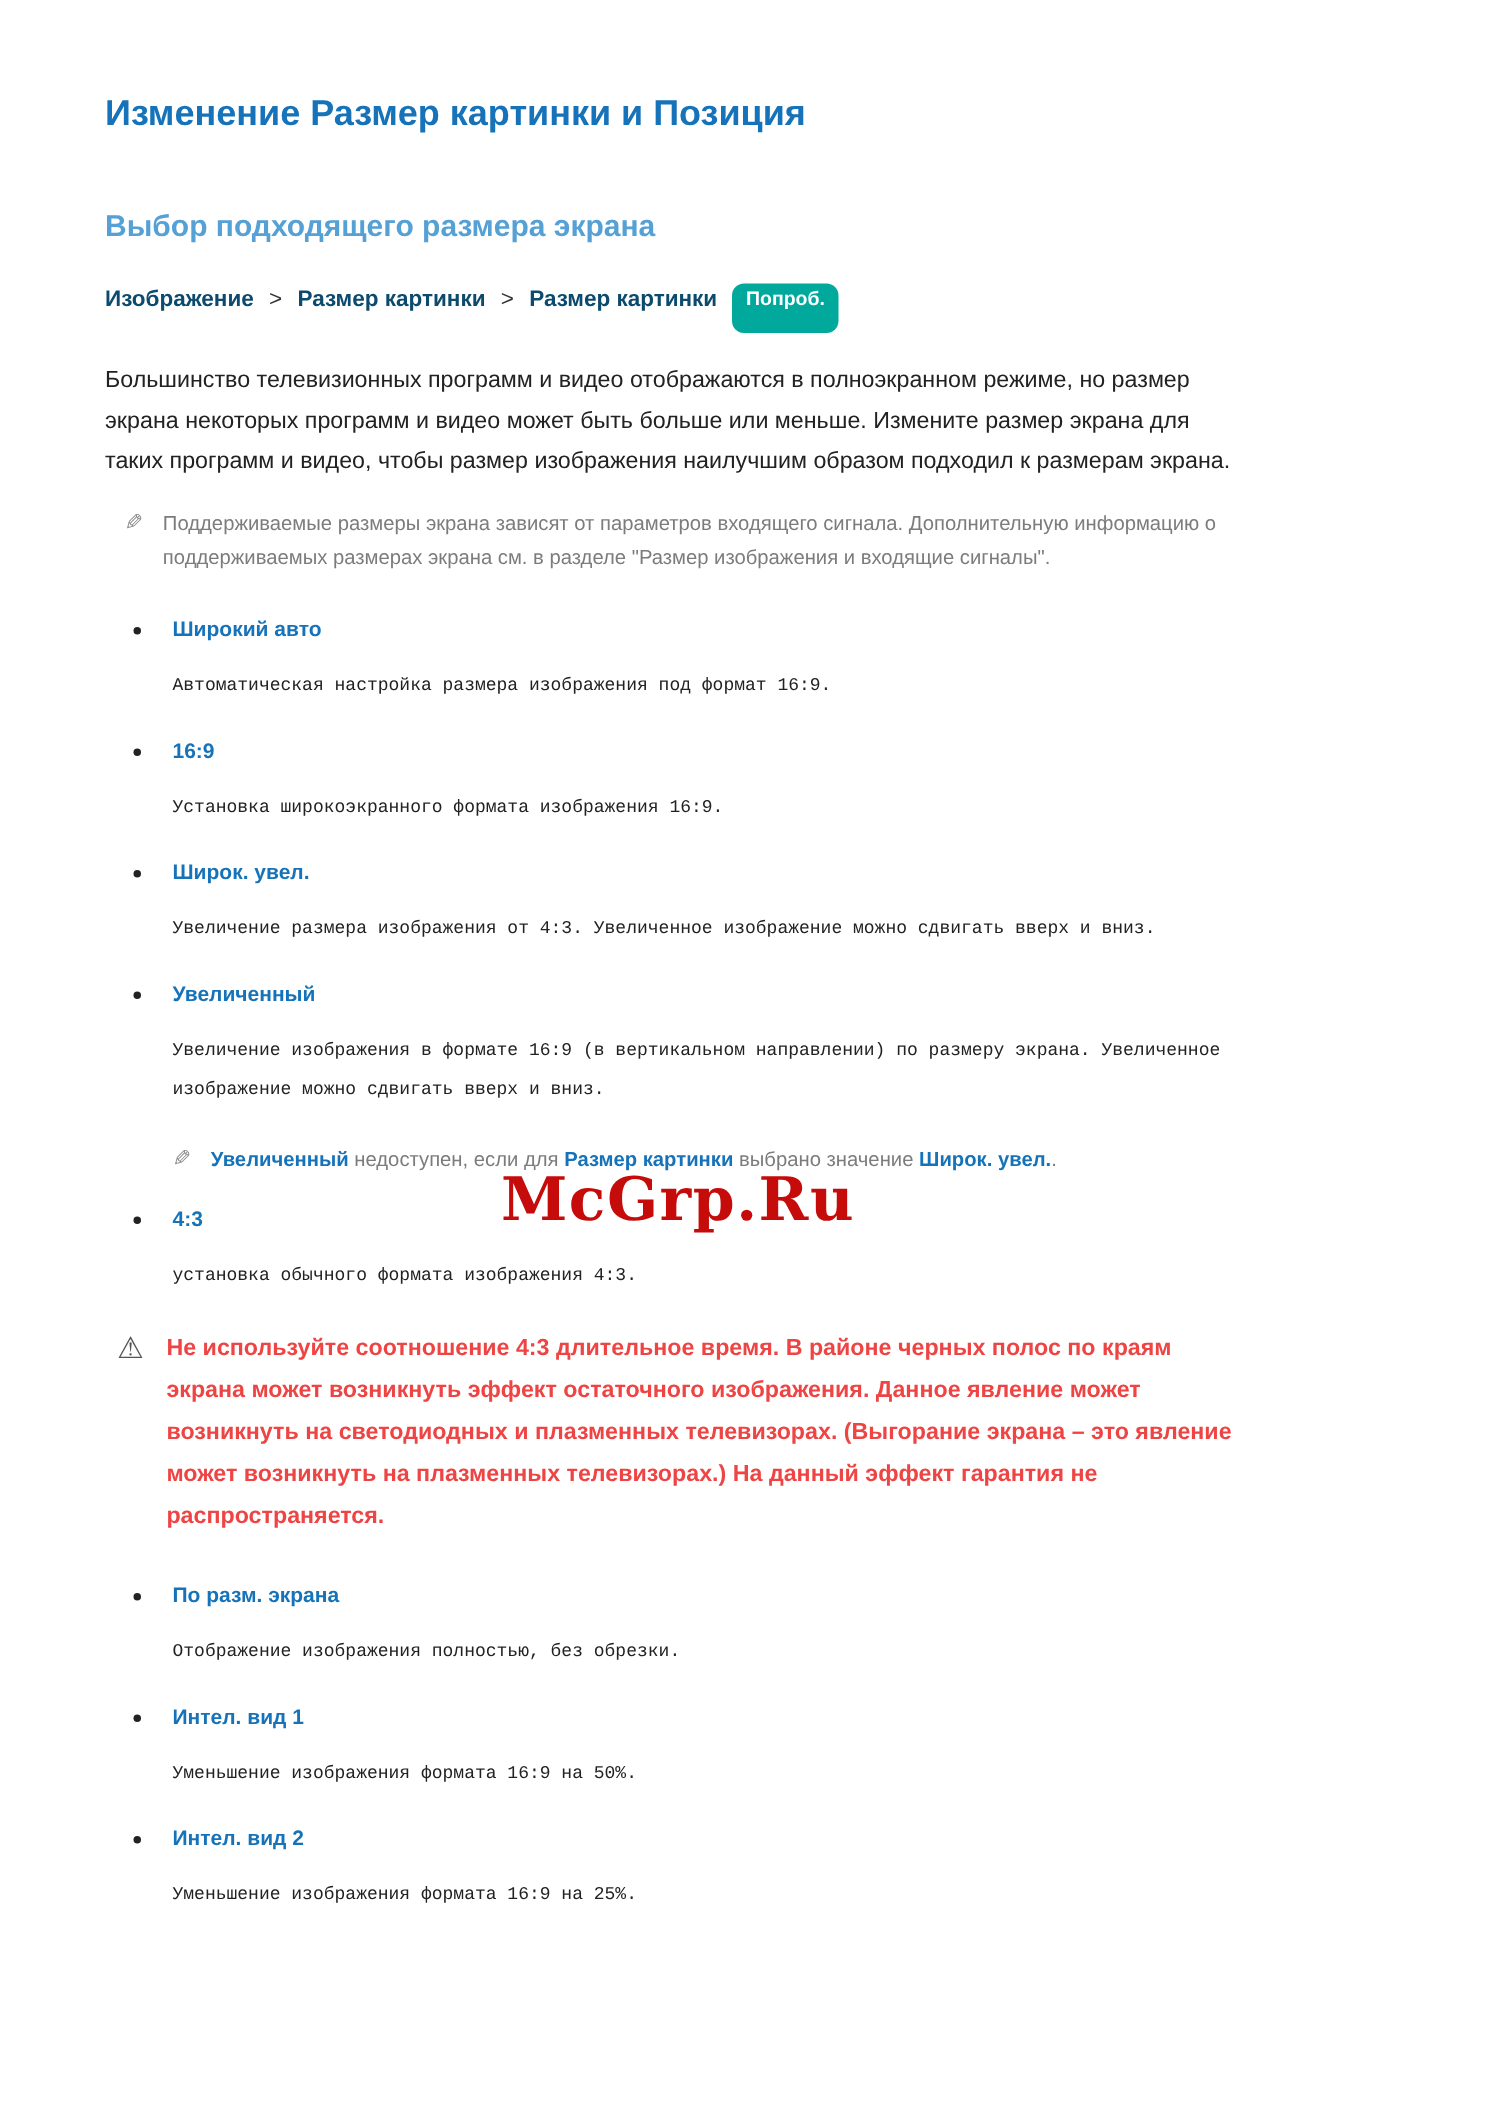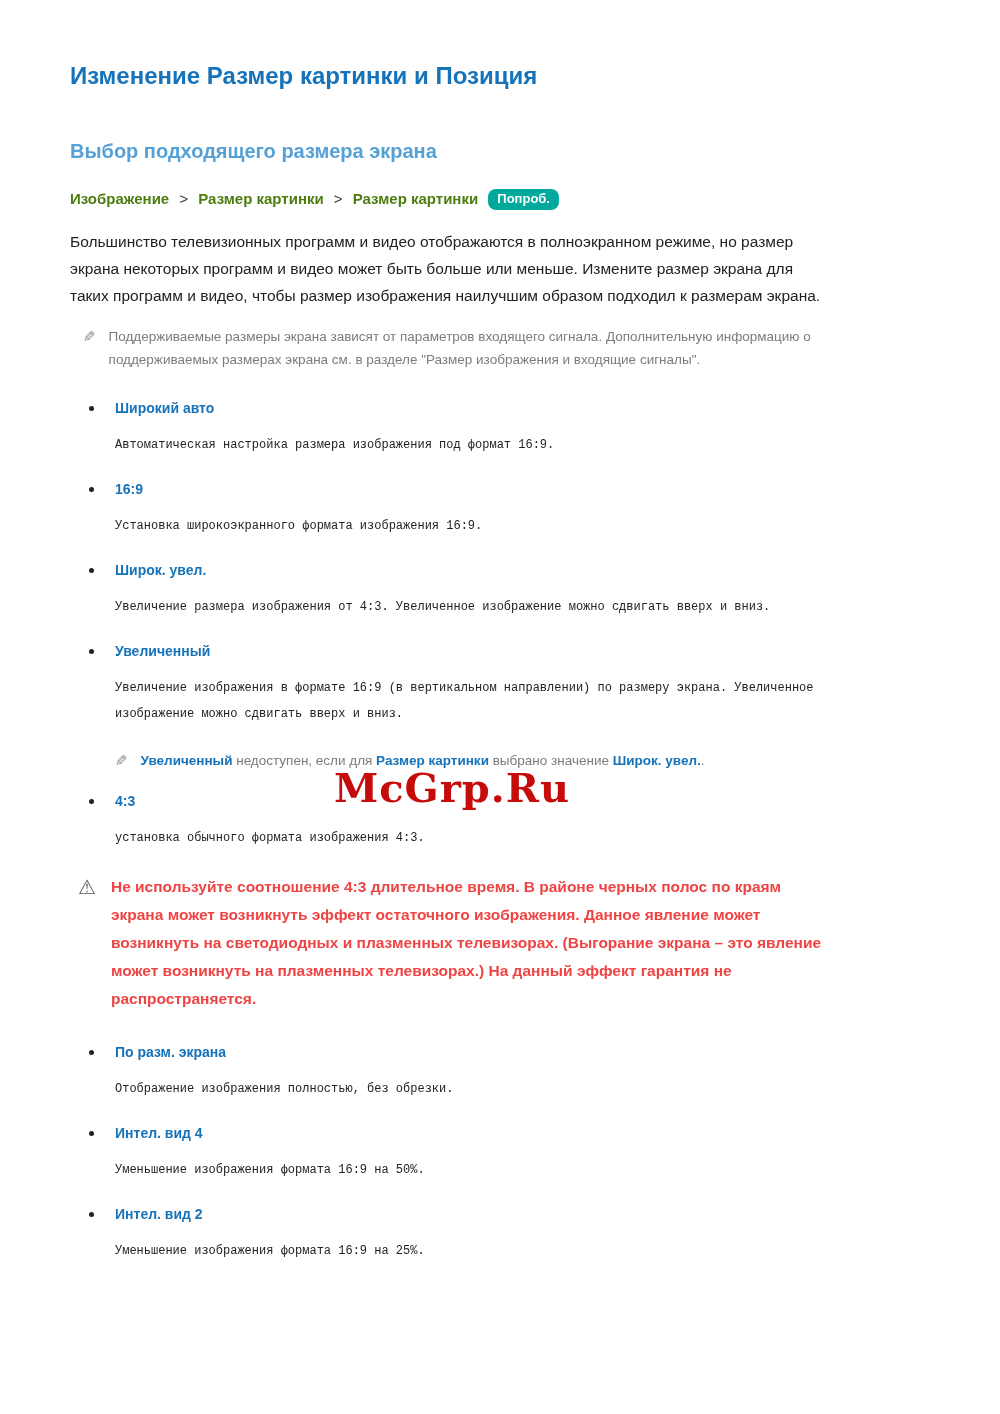--- a/index.html
+++ b/index.html
@@ -27,26 +27,26 @@
     margin: 0 0 26px 0;
     font-size: 20px;
     font-weight: bold;
     color: #55a1d6;
   }
   .breadcrumb {
     margin: 0 0 18px 0;
     font-size: 15px;
     color: #333333;
   }
-  .bc-item { color: #4d7c0f; font-weight: bold; }
+  .bc-item { color: #0c4a6e; font-weight: bold; }
   .bc-sep { color: #333333; margin: 0 6px; font-weight: normal; }
   .badge {
     display: inline-block;
     margin-left: 6px;
-    padding: 2px 9px 4px 9px;
+    padding: 2px 9px 16px 9px;
     background: #00a99c;
     color: #ffffff;
     font-size: 13px;
     font-weight: bold;
     border-radius: 8px;
     vertical-align: 1px;
     cursor: pointer;
   }
   .intro {
     margin: 0 0 16px 0;
@@ -217,21 +217,21 @@
     <div class="opt-head">
       <span class="dot"></span>
       <span class="opt-label">По разм. экрана</span>
     </div>
     <p class="opt-desc">Отображение изображения полностью, без обрезки.</p>
   </div>
 
   <div class="option">
     <div class="opt-head">
       <span class="dot"></span>
-      <span class="opt-label">Интел. вид 4</span>
+      <span class="opt-label">Интел. вид 1</span>
     </div>
     <p class="opt-desc">Уменьшение изображения формата 16:9 на 50%.</p>
   </div>
 
   <div class="option">
     <div class="opt-head">
       <span class="dot"></span>
       <span class="opt-label">Интел. вид 2</span>
     </div>
     <p class="opt-desc">Уменьшение изображения формата 16:9 на 25%.</p>

